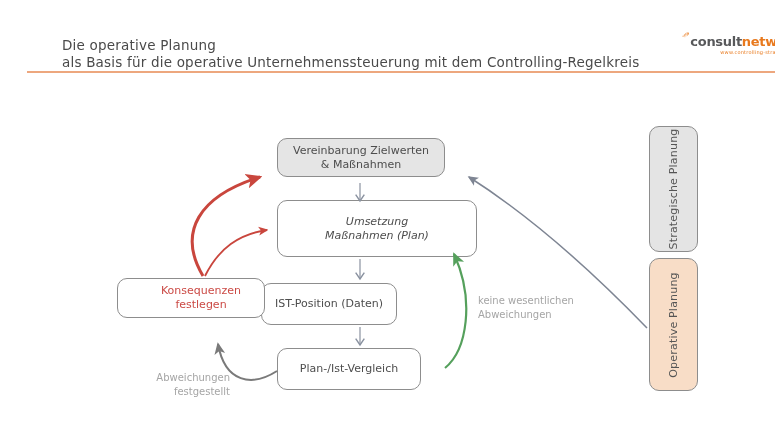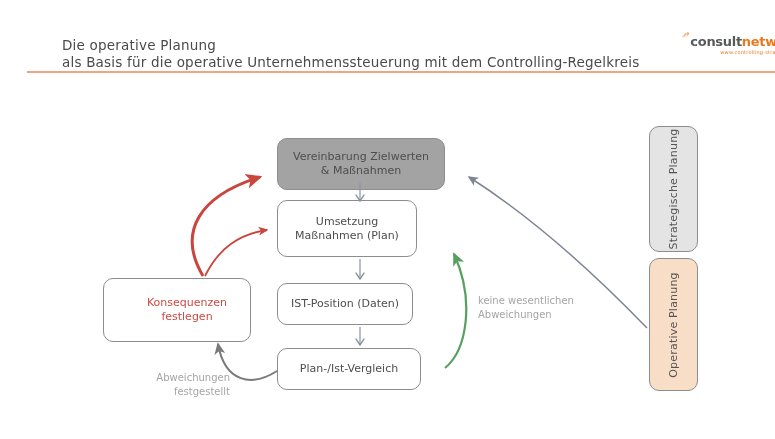--- a/index.html
+++ b/index.html
@@ -21,25 +21,25 @@
   .logo-consult{color:#58595B;}
   .logo-network{color:#E8791D;}
   .logo-tagline{font-size:5px;color:#E8791D;text-align:right;margin-top:1px;letter-spacing:0.2px;}
   
   .bx{
     position:absolute;box-sizing:border-box;background:#fff;
     border:1.4px solid #8D8D8D;border-radius:10px;
     display:flex;align-items:center;justify-content:center;text-align:center;
     font-size:11px;line-height:14px;color:#4D4D4D;white-space:pre-line;
   }
-  #bx-vereinbarung{left:250px;top:138px;width:168px;height:52px;background:#a3a3a3;}
-  #bx-umsetzung  {left:250px;top:200px;width:140px;height:57px;}
-  #bx-ist        {left:250px;top:283px;width:136px;height:42px;}
+  #bx-vereinbarung{left:250px;top:138px;width:168px;height:39px;background:#e5e5e5;}
+  #bx-umsetzung  {left:250px;top:200px;width:200px;height:57px;font-style:italic;}
+  #bx-ist        {left:234px;top:283px;width:136px;height:42px;}
   #bx-planist    {left:250px;top:348px;width:144px;height:42px;}
-  #bx-konsequenzen{left:76px;top:278px;width:148px;height:64px;color:#CB4A45;padding-left:20px;}
+  #bx-konsequenzen{left:90px;top:278px;width:148px;height:40px;color:#CB4A45;padding-left:20px;}
   #bx-strategische{left:622px;top:126px;width:49px;height:126px;background:#E4E4E4;}
   #bx-operative  {left:622px;top:258px;width:49px;height:133px;background:#F8DDC7;}
   .vtext{transform:rotate(-90deg);white-space:nowrap;font-size:11px;color:#555;letter-spacing:0.2px;}
   
   .lbl{position:absolute;font-size:10px;line-height:14px;color:#A5A5A5;white-space:pre-line;}
   #lbl-keine{left:451px;top:294px;text-align:left;}
   #lbl-abw{left:108px;top:371px;width:95px;text-align:right;}
   
   .overlay{position:absolute;left:0;top:0;pointer-events:none;}
 </style>

